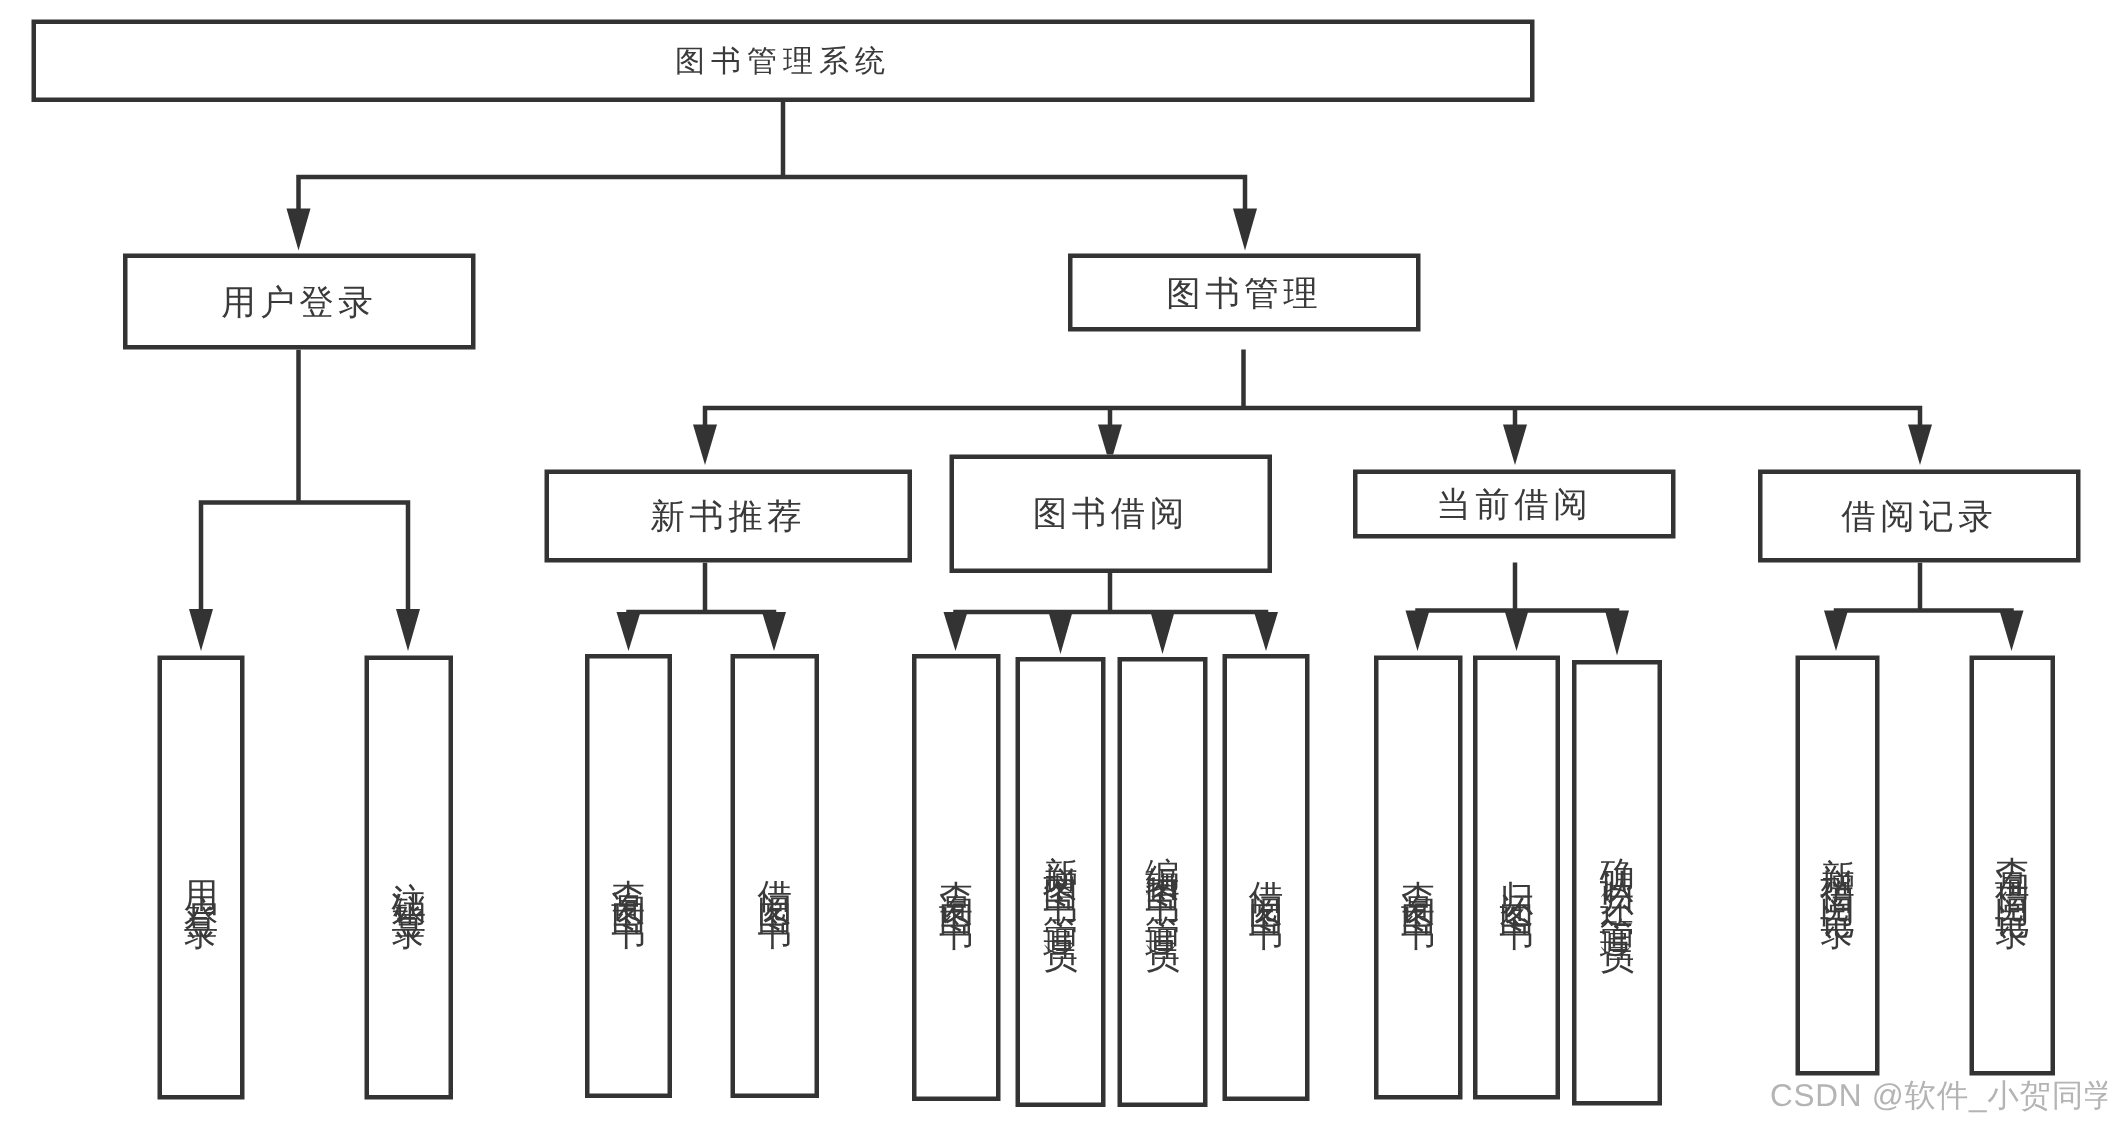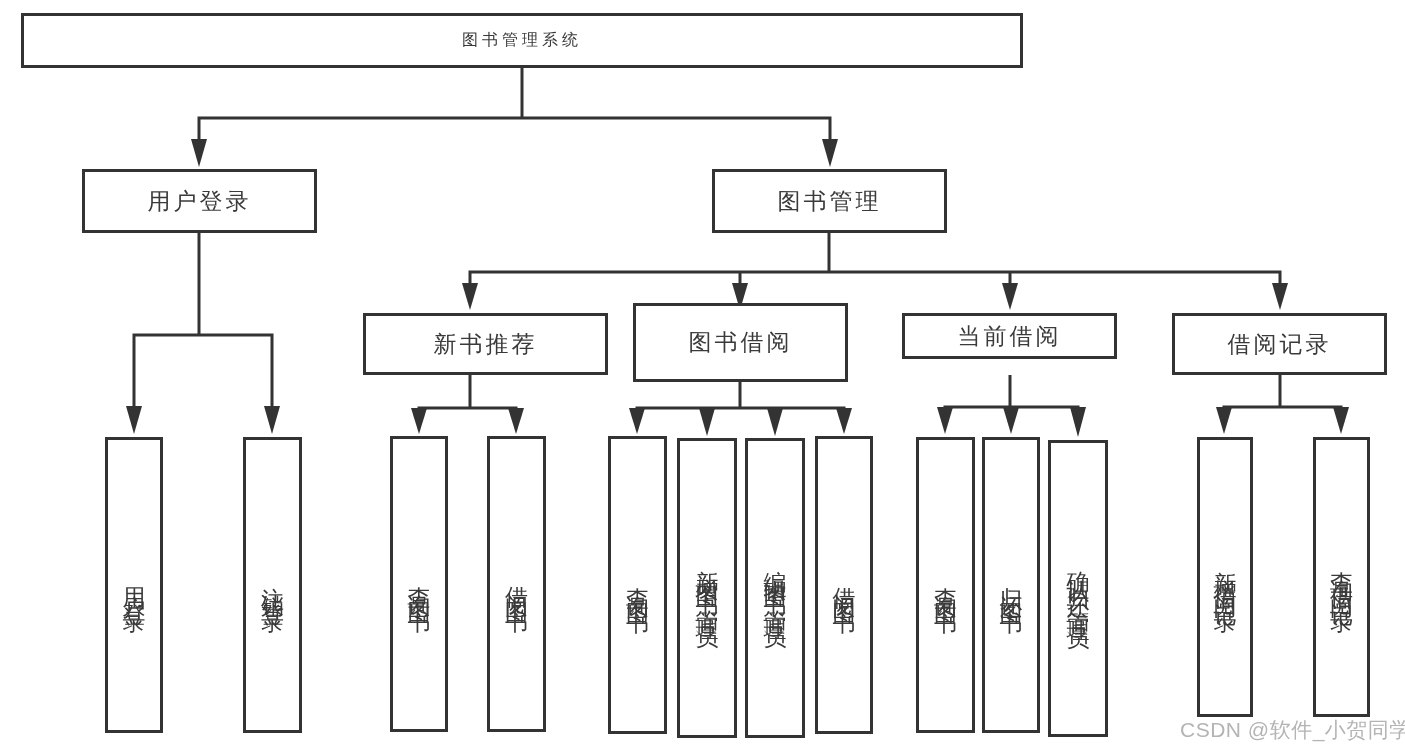--- a/index.html
+++ b/index.html
@@ -8,21 +8,21 @@
     font-family:"Liberation Sans",sans-serif;overflow:hidden;
   }
   .connectors{position:absolute;left:0;top:0;width:1405px;height:747px;}
   .connectors path{stroke:#333333;stroke-width:3;fill:none;}
   .connectors polygon{fill:#333333;stroke:none;}
   .node{
     position:absolute;box-sizing:border-box;border:3px solid #333333;background:#ffffff;
     display:flex;align-items:center;justify-content:center;color:#3a3a3a;
   }
   .node.h span{font-size:23px;letter-spacing:3px;white-space:nowrap;}
-  .node.root span{font-size:16px;letter-spacing:4px;}
+  .node.root span{font-size:20px;letter-spacing:4px;}
   .node.v span{
     writing-mode:vertical-rl;text-orientation:mixed;
     font-size:23px;letter-spacing:8px;line-height:1;white-space:nowrap;
   }
   .watermark{
     position:absolute;left:1180px;top:716px;color:#b4b4b4;
     font-size:21px;letter-spacing:0.5px;white-space:nowrap;z-index:5;
   }
 </style>
 </head>
@@ -75,21 +75,21 @@
     <polygon points="1333,407 1349,407 1341,434"></polygon>
   </svg>
 
   <div class="node h root" style="left:21px;top:13px;width:1002px;height:55px">
     <span>图书管理系统</span>
   </div>
 
   <div class="node h" style="left:82px;top:169px;width:235px;height:64px">
     <span>用户登录</span>
   </div>
-  <div class="node h" style="left:712px;top:169px;width:235px;height:64px">
+  <div class="node h" style="left:712px;top:169px;width:235px;height:52px">
     <span>图书管理</span>
   </div>
 
   <div class="node h" style="left:363px;top:313px;width:245px;height:62px">
     <span>新书推荐</span>
   </div>
   <div class="node h" style="left:633px;top:303px;width:215px;height:79px">
     <span>图书借阅</span>
   </div>
   <div class="node h" style="left:902px;top:313px;width:215px;height:46px">

